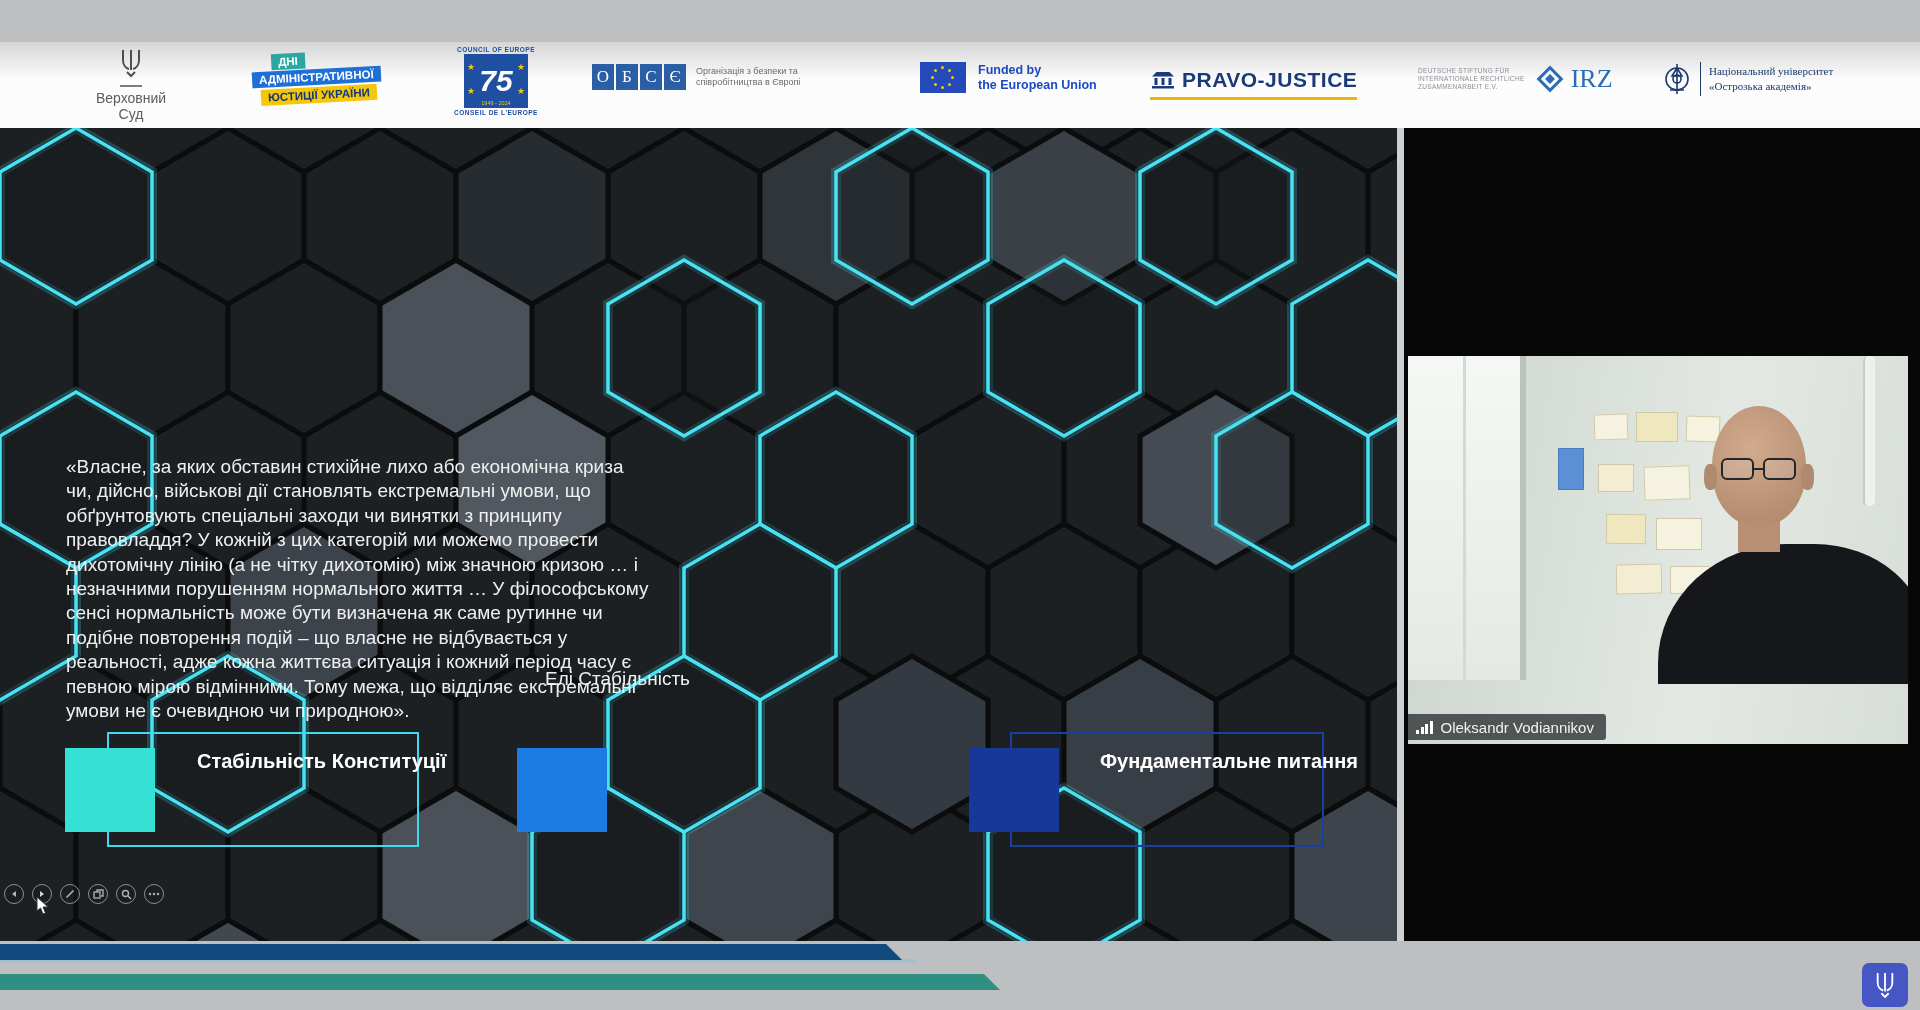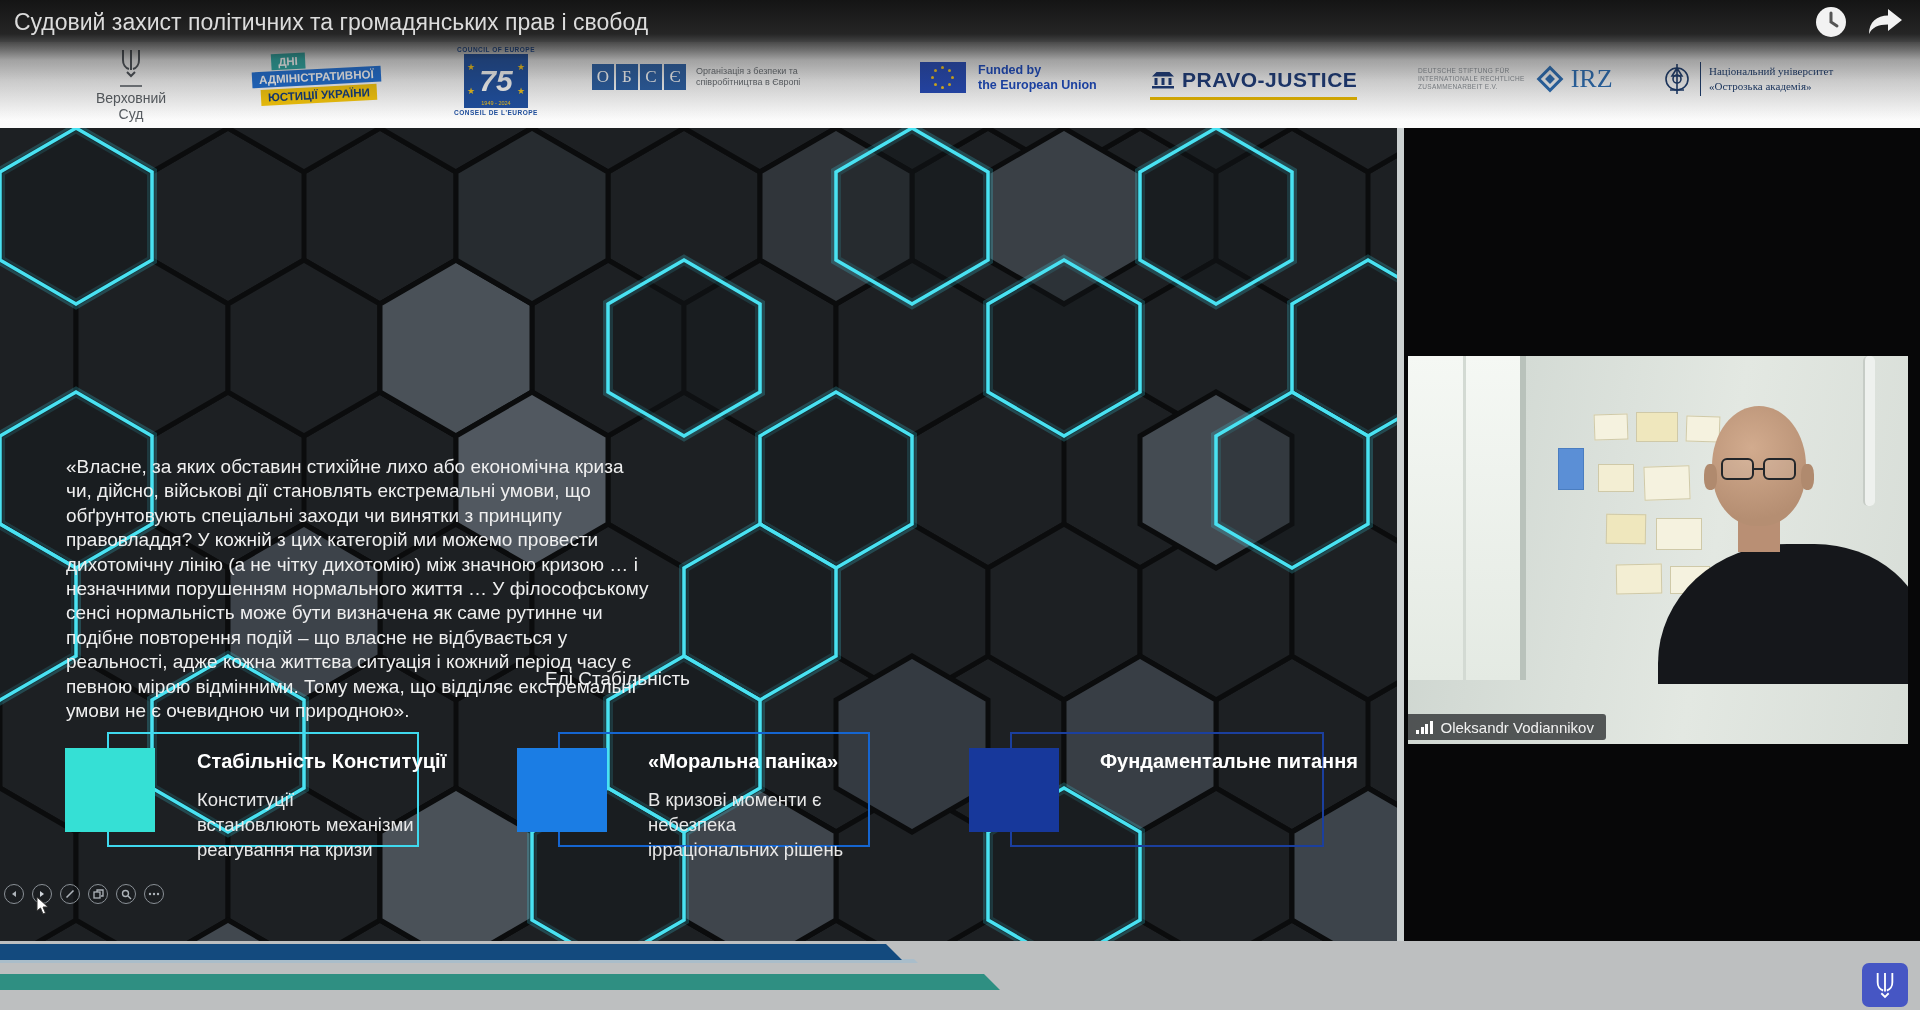--- a/index.html
+++ b/index.html
@@ -215,34 +215,20 @@
           </g>
         </svg>
       <span class="oa-sep"></span>
       <span class="oa-text">
         <div>Національний університет</div>
         <div>«Острозька академія»</div>
       </span>
     </div>
   </div>
 
-  <div class="top-overlay">
-    <div class="video-title">Судовий захист політичних та громадянських прав і свобод</div>
-    <span class="yt-icon" style="right:72px">
-      <svg width="34" height="34" viewBox="0 0 34 34">
-          <circle cx="17" cy="17" r="15" fill="#f2f2f2"></circle>
-          <path d="M17 8v9l6 4" stroke="#555" stroke-width="3" fill="none" stroke-linecap="round"></path>
-        </svg>
-    </span>
-    <span class="yt-icon" style="right:16px">
-      <svg width="38" height="34" viewBox="0 0 38 34">
-          <path fill="#f2f2f2" d="M22 4 L36 15 L22 26 L22 19.5 C12 19.5 6 22.5 3 29 C3 17 11 10.5 22 10.5 Z"></path>
-        </svg>
-    </span>
-  </div>
 
   <div class="slide">
     <svg class="hexbg" width="1397" height="813" viewBox="0 0 1397 813">
       <defs>
         <pattern id="hexes" width="152" height="264" patternUnits="userSpaceOnUse">
           <g fill="#1d2023" stroke="#0b0c0d" stroke-width="5">
             <path d="M76 0 L152 44 L152 132 L76 176 L0 132 L0 44 Z"></path>
             <path d="M0 132 L76 176 L76 264 L0 308 L-76 264 L-76 176 Z"></path>
             <path d="M152 132 L228 176 L228 264 L152 308 L76 264 L76 176 Z"></path>
             <path d="M0 -132 L76 -88 L76 0 L0 44 L-76 0 L-76 -88 Z"></path>
@@ -302,28 +288,23 @@
         <path d="M1064 660 L1140 704 L1140 792 L1064 836 L988 792 L988 704 Z"></path>
       </g>
     </svg>
 
     <div class="quote">«Власне, за яких обставин стихійне лихо або економічна криза чи, дійсно, військові дії становлять екстремальні умови, що обґрунтовують спеціальні заходи чи винятки з принципу правовладдя? У кожній з цих категорій ми можемо провести дихотомічну лінію (а не чітку дихотомію) між значною кризою … і незначними порушенням нормального життя … У філософському сенсі нормальність може бути визначена як саме рутинне чи подібне повторення подій – що власне не відбувається у реальності, адже кожна життєва ситуація і кожний період часу є певною мірою відмінними. Тому межа, що відділяє екстремальні умови не є очевидною чи природною».</div>
     <div class="quote-author">Елі Стабільність</div>
 
     <div class="card-sq sq1"></div>
     <div class="card card1">
       <div class="card-title">Стабільність Конституції</div>
-      <div class="card-body">Конституції встановлюють механізми реагування на кризи</div>
     </div>
 
     <div class="card-sq sq2"></div>
-    <div class="card card2">
-      <div class="card-title">«Моральна паніка»</div>
-      <div class="card-body">В кризові моменти є небезпека ірраціональних рішень</div>
-    </div>
 
     <div class="card-sq sq3"></div>
     <div class="card card3">
       <div class="card-title">Фундаментальне питання</div>
     </div>
 
     <div class="controls">
       <div class="ctl">
         <svg width="8" height="8" viewBox="0 0 8 8">
             <path d="M6 1 L2 4 L6 7 Z" fill="#aeb4ba"></path>

